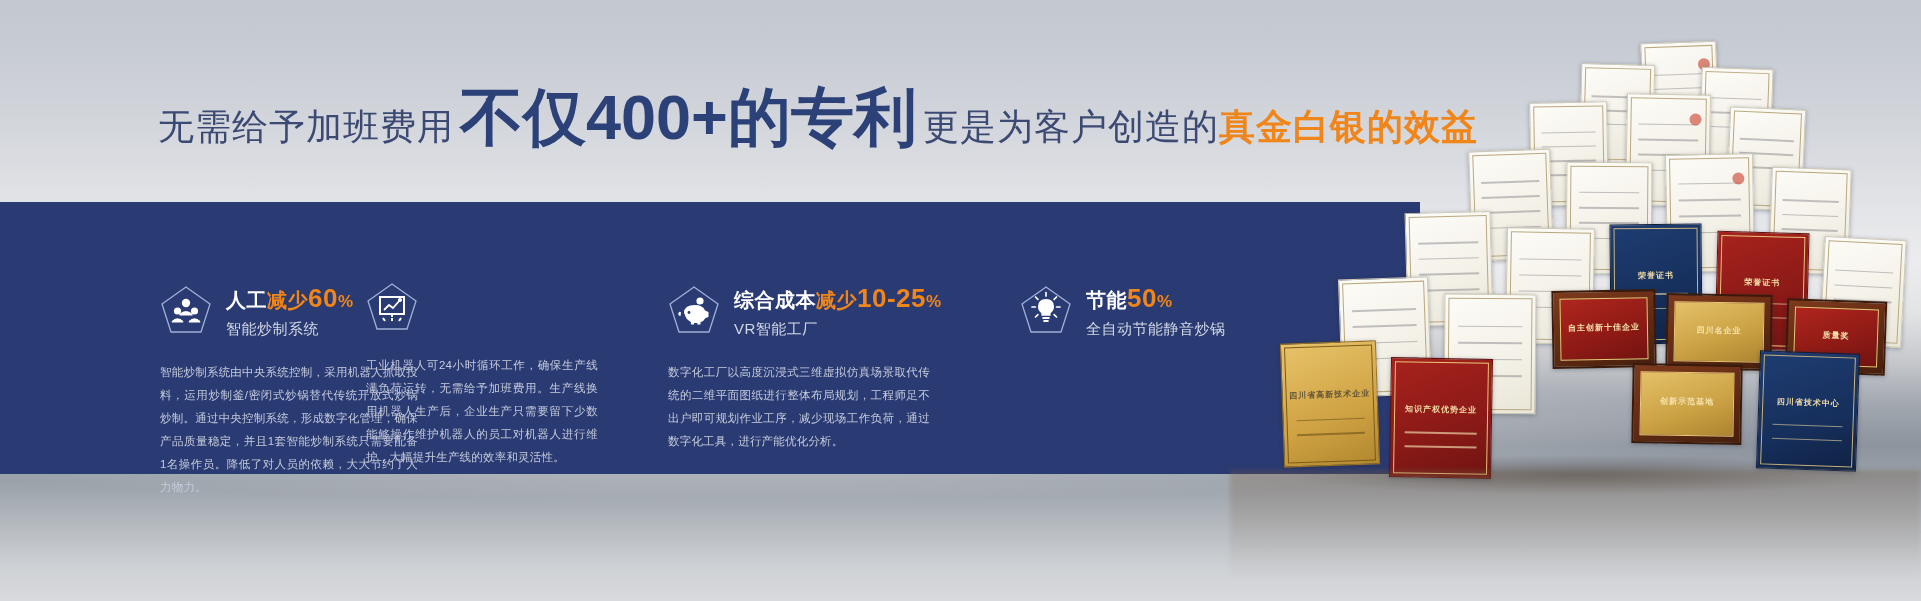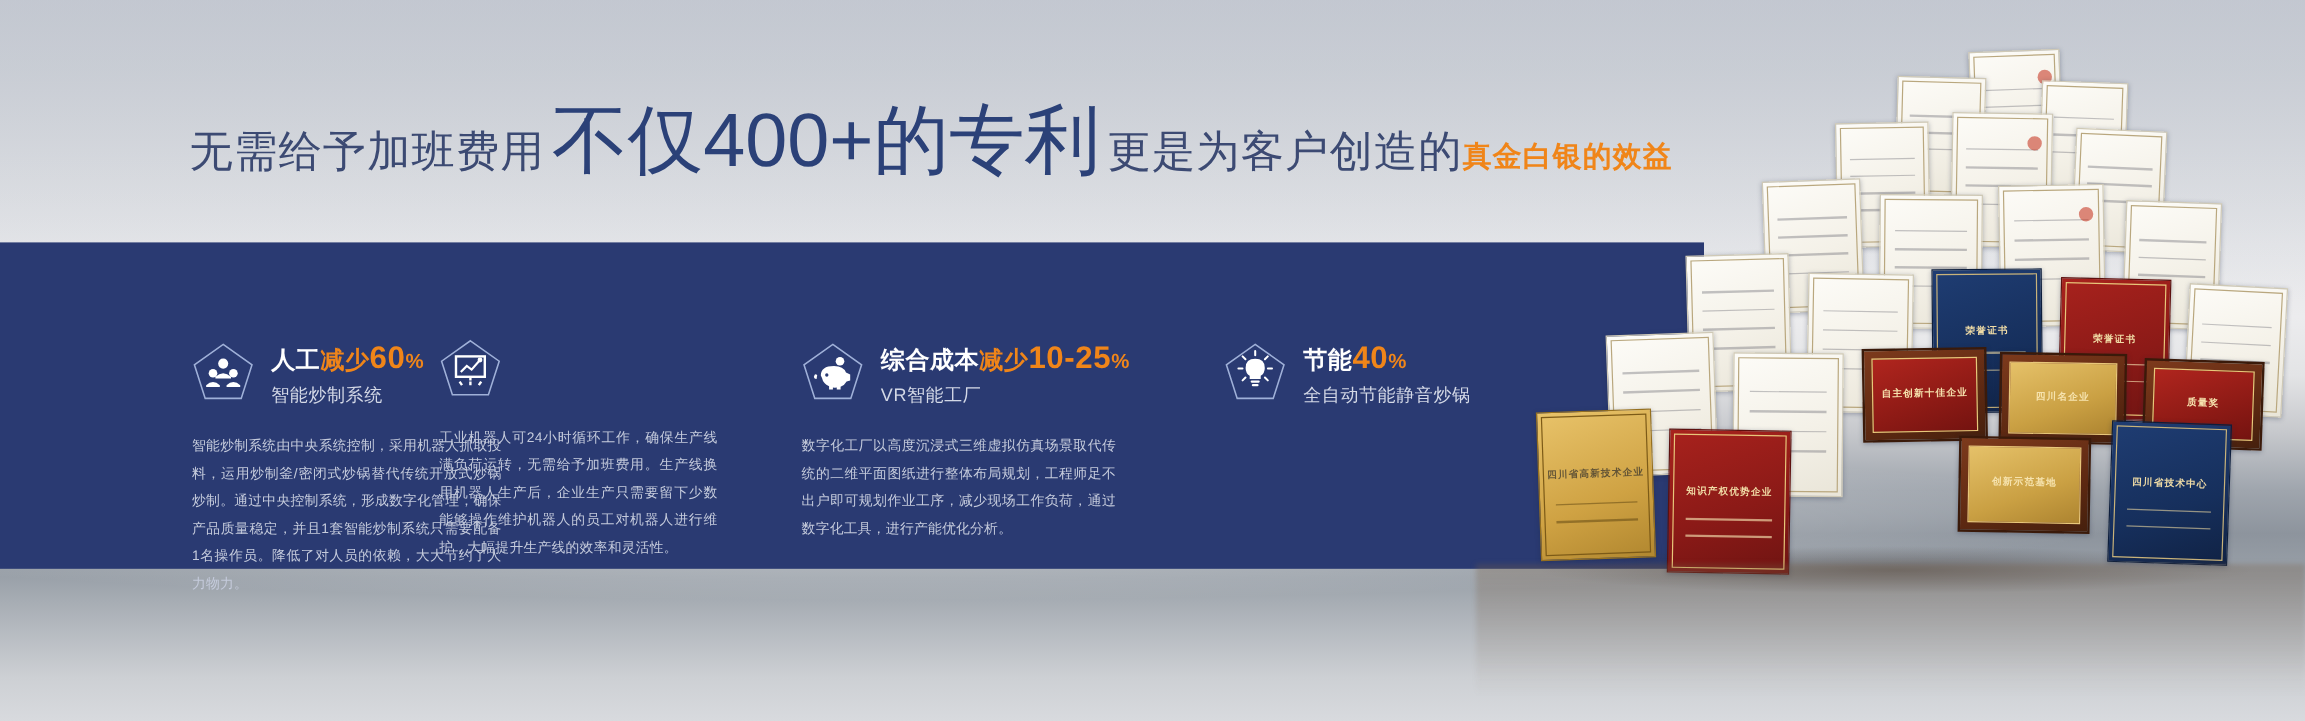--- a/index.html
+++ b/index.html
@@ -31,25 +31,25 @@
   .headline{
     position:absolute; left:158px; top:86px;
     white-space:nowrap;
     display:flex; align-items:baseline;
   }
   .hl-normal{
     font-size:36px; color:#3c4a73; letter-spacing:1px;
     font-weight:400;
   }
   .hl-strong{
-    font-size:63px; color:#2b4178; font-weight:normal;
+    font-size:63px; color:#2b4178; font-weight:bold;
     letter-spacing:0px; line-height:1; margin:0 6px;
   }
   .hl-accent{
-    font-size:24px; color:#f08519; font-weight:bold; letter-spacing:1px;
+    font-size:36px; color:#f08519; font-weight:bold; letter-spacing:1px;
   }
   
   .panel{
     position:absolute; left:0; top:202px; width:1420px; height:272px;
     background:#2a3a72;
   }
   .cols{
     position:absolute; inset:0;
     display:flex; padding:0 0 0 0;
   }
@@ -260,21 +260,21 @@
                 <line x1="36.5" y1="12" x2="34.1" y2="14.4"></line>
                 <line x1="12" y1="22" x2="15.4" y2="22"></line>
                 <line x1="40" y1="22" x2="36.6" y2="22"></line>
                 <line x1="15.5" y1="32" x2="17.9" y2="29.6"></line>
                 <line x1="36.5" y1="32" x2="34.1" y2="29.6"></line>
               </g>
             </svg>
           </div>
           <div class="titles">
             <div class="t-main">
-              <span>节能</span><span class="kw"></span><span class="num">40</span><span class="pct">%</span>
+              <span>节能</span><span class="kw"></span><span class="num">50</span><span class="pct">%</span>
             </div>
             <div class="t-sub">全自动节能静音炒锅</div>
           </div>
         </div>
       </div>
 
     </div>
   </div>
 
   <div class="ground-shadow"></div>

